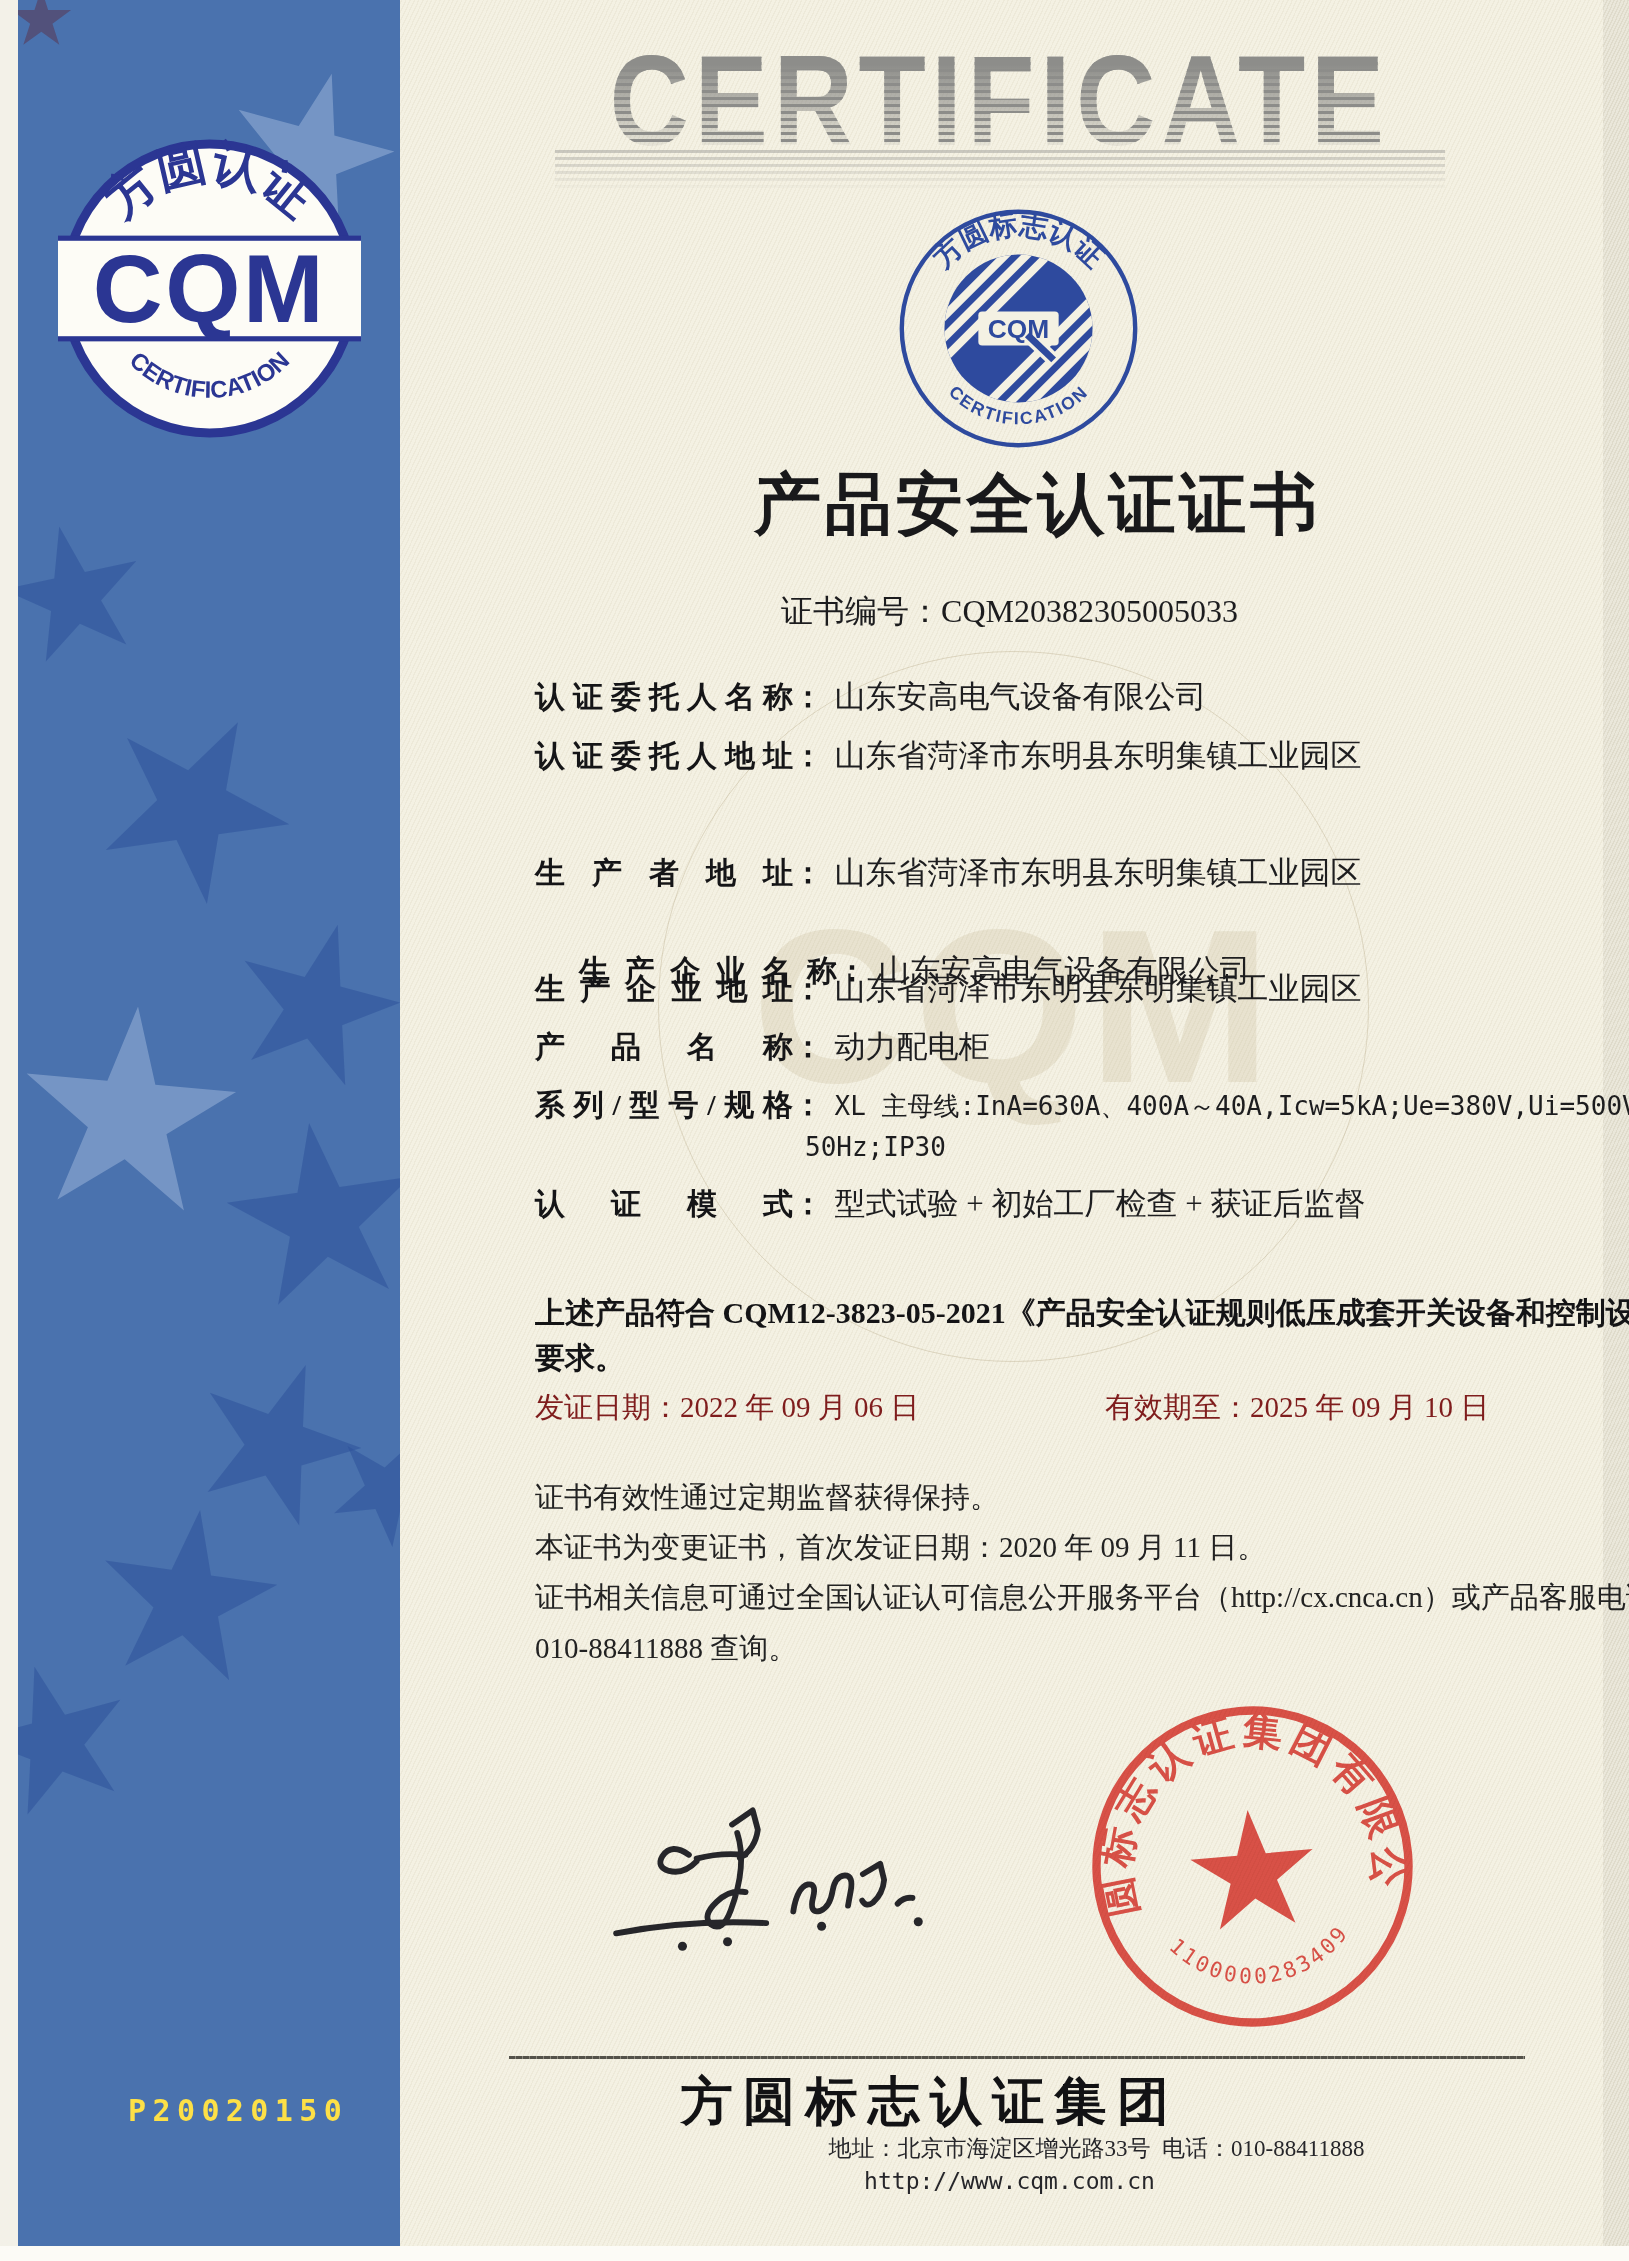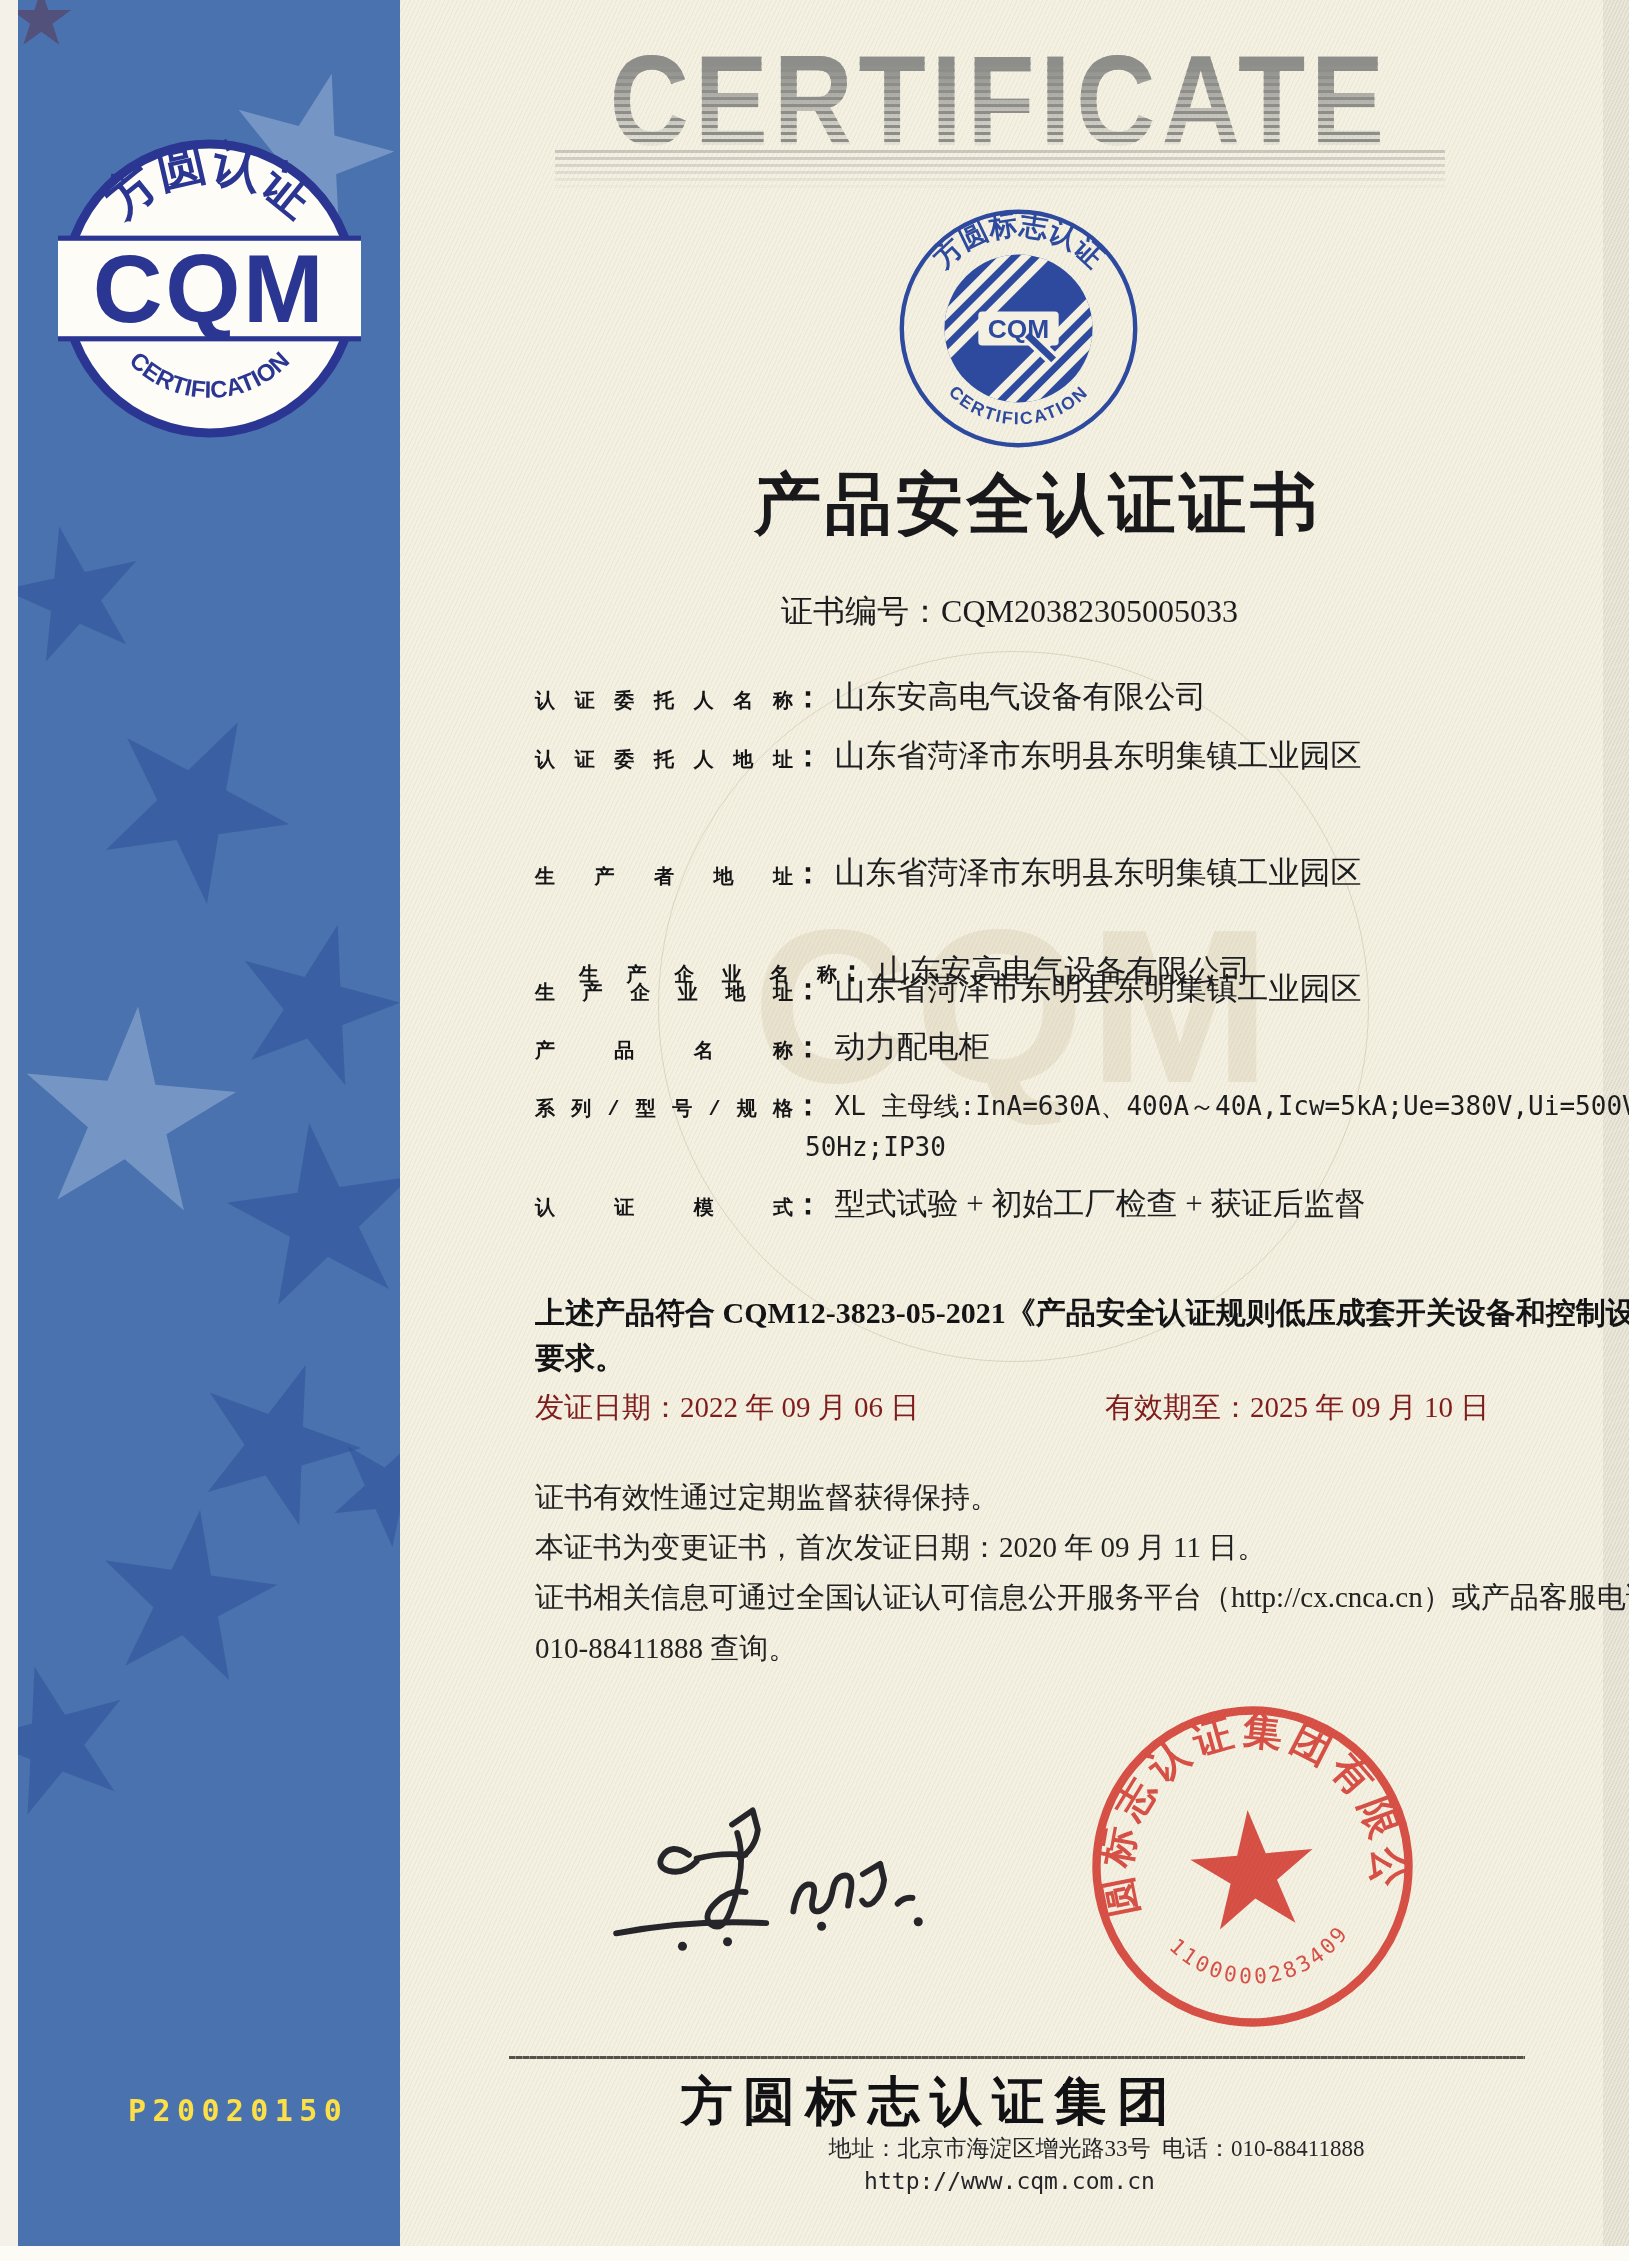--- a/index.html
+++ b/index.html
@@ -44,21 +44,21 @@
   .watermark span{font-family:"Liberation Sans",sans-serif;font-weight:bold;font-size:219px;
     color:rgba(186,172,132,.20);letter-spacing:3.9px;}
 
   .title{position:absolute;left:438px;top:459px;width:1199px;text-align:center;
     font-weight:bold;font-size:67px;letter-spacing:3.9px;color:#19191b;}
   .certno{position:absolute;left:400px;top:590px;width:1219px;text-align:center;font-size:32px;color:#1c1c1e;}
 
   
   .row{position:absolute;left:535px;white-space:pre;font-size:31px;color:#1d1d1f;}
   .flabel{display:inline-block;width:258px;text-align:justify;text-align-last:justify;
-    font-family:Liberation Mono, monospace;font-weight:bold;font-size:20px;color:#151517;
+    font-family:Liberation Serif, serif;font-weight:bold;font-size:30px;color:#151517;
     vertical-align:baseline;white-space:pre;}
   .fcolon{font-family:"Liberation Sans",sans-serif;font-weight:bold;font-size:30px;color:#151517;padding-right:11.6px;}
   .fvalue{font-size:31px;color:#1d1d1f;}
   .specval{font-family:"DejaVu Sans Mono","Liberation Mono",monospace;font-size:26px;}
   .spec2{position:absolute;left:805px;top:1132px;font-family:"DejaVu Sans Mono","Liberation Mono",monospace;
     font-size:26px;color:#1d1d1f;}
   .compliance{position:absolute;left:535px;width:1006px;font-weight:bold;font-size:30px;color:#141416;white-space:pre;}
   .note{position:absolute;left:535px;font-size:29px;color:#222;white-space:pre;margin-top:40px;}
   .dateline{position:absolute;font-size:29px;color:#7f1d1d;white-space:pre;}
 

